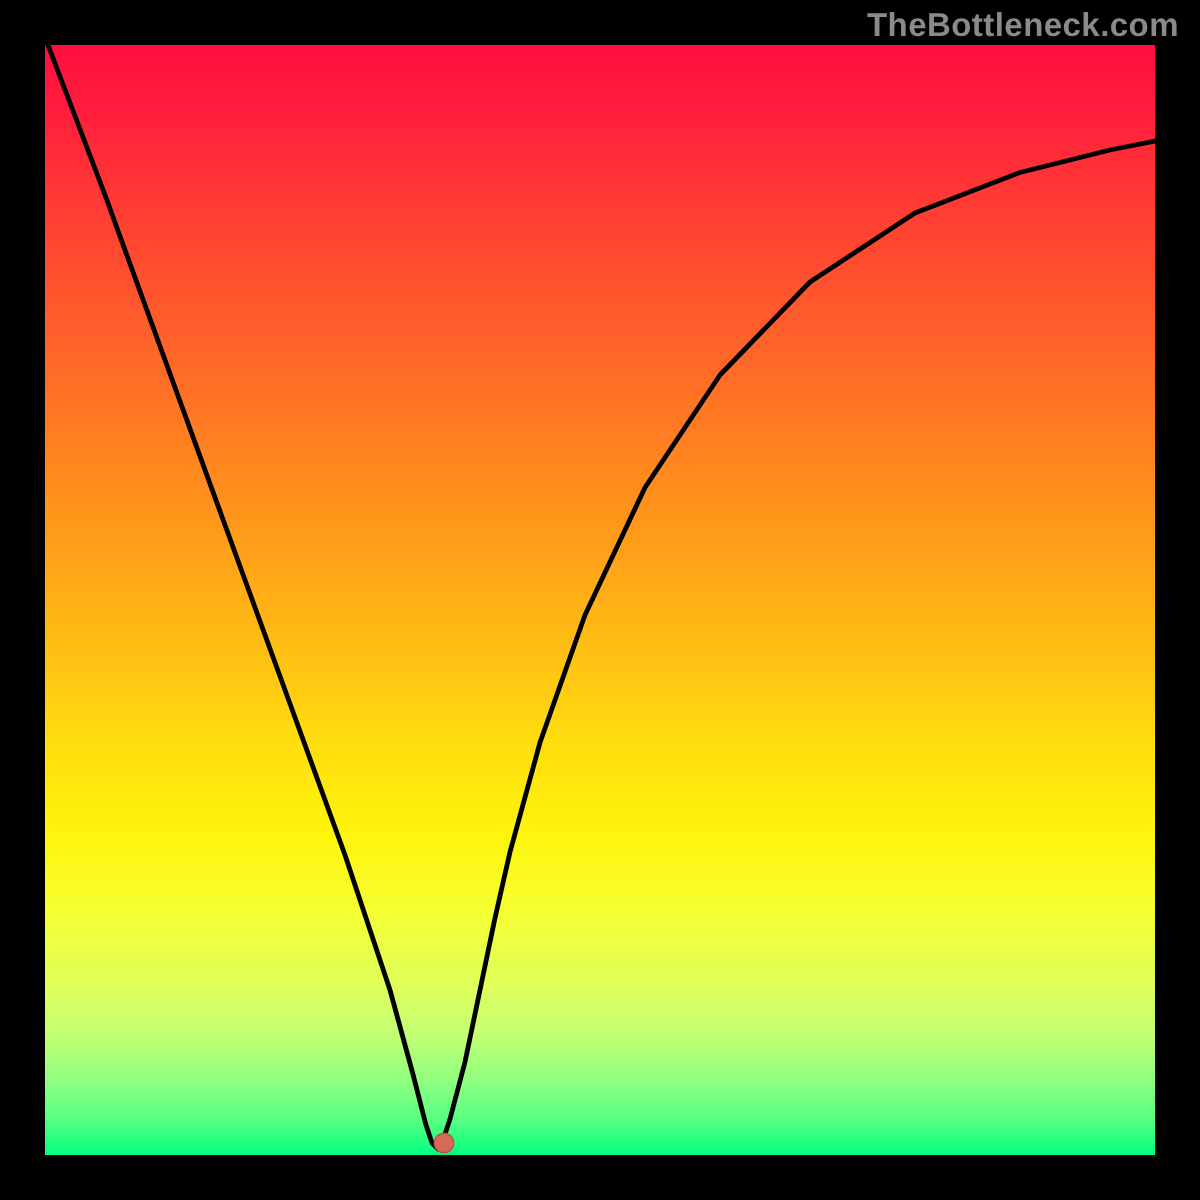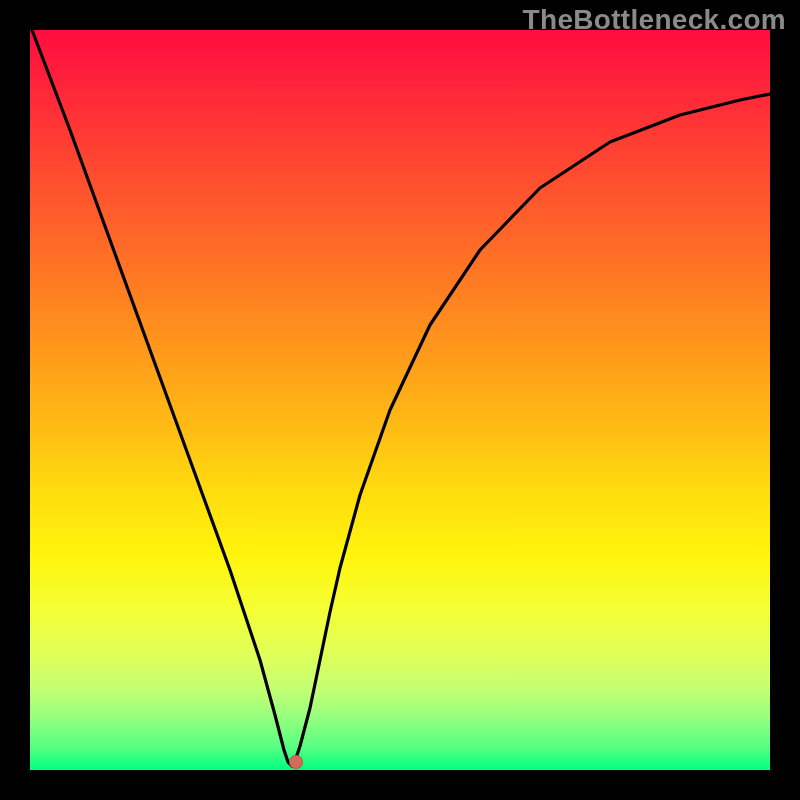--- a/index.html
+++ b/index.html
@@ -14,21 +14,21 @@
     position: relative;
     width: 800px;
     height: 800px;
     background: #000;
   }
   .watermark {
     position: absolute;
     top: 4px;
     right: 14px;
     font-family: Arial, Helvetica, sans-serif;
-    font-size: 28px;
+    font-size: 22px;
     font-weight: 600;
     color: #8a8a8a;
     letter-spacing: 0.3px;
     z-index: 10;
     text-align: right;
   }
   .plot-area {
     position: absolute;
     left: 30px;
     top: 30px;

